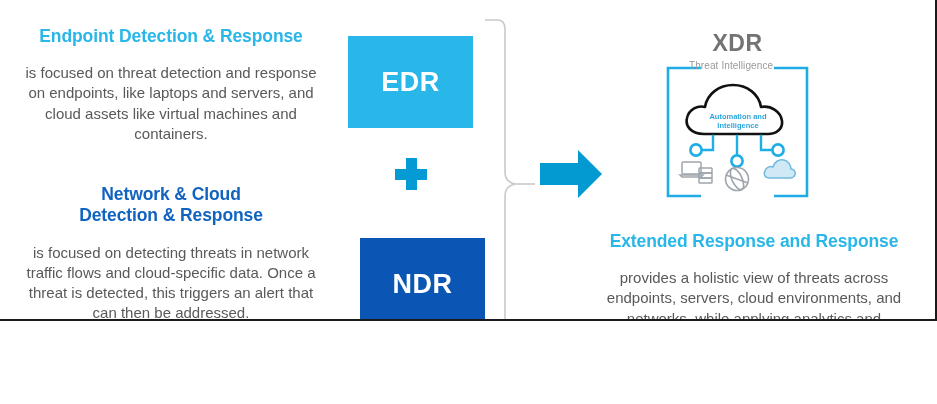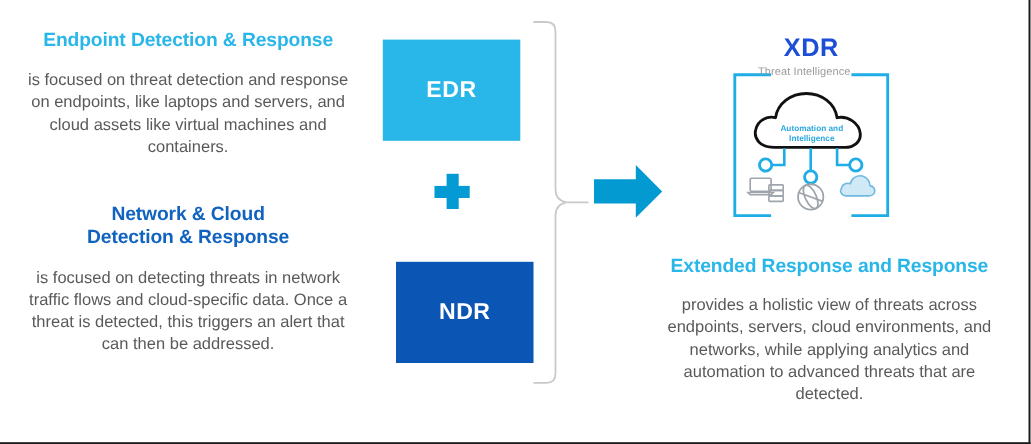--- a/index.html
+++ b/index.html
@@ -6,21 +6,21 @@
     margin: 0;
     padding: 0;
     background: #ffffff;
   }
   body {
     font-family: "Liberation Sans", sans-serif;
   }
   #canvas {
     position: relative;
     width: 937px;
-    height: 404px;
+    height: 321px;
     background: #ffffff;
     box-sizing: border-box;
     border-right: 2px solid #1a1a1a;
     border-bottom: 2px solid #1a1a1a;
     overflow: hidden;
   }
 
   
   .text-block {
     position: absolute;
@@ -46,21 +46,21 @@
   #ndr-text  { left: 6px;  top: 184px; width: 330px; }
   #xdr-text  { left: 575px; top: 231px; width: 358px; }
 
   
   .product-box {
     position: absolute;
     display: flex;
     align-items: center;
     justify-content: center;
     color: #ffffff;
-    font-size: 21px;
+    font-size: 27px;
     font-weight: bold;
     letter-spacing: 0.5px;
   }
   #edr-box {
     left: 348px; top: 36px;
     width: 125px; height: 92px;
     background: #29b6e8;
   }
   #ndr-box {
     left: 360px; top: 238px;
@@ -97,21 +97,21 @@
   }
 
   
   #xdr-title {
     position: absolute;
     left: 655px; top: 30px;
     width: 165px;
     text-align: center;
     font-size: 23px;
     font-weight: bold;
-    color: #1d4ed8;
+    color: #737373;
     letter-spacing: 0.5px;
   }
   #xdr-graphic {
     position: absolute;
     left: 655px; top: 58px;
     width: 165px; height: 150px;
   }
   #ti-label {
     position: absolute;
     left: 689px; top: 60px;

